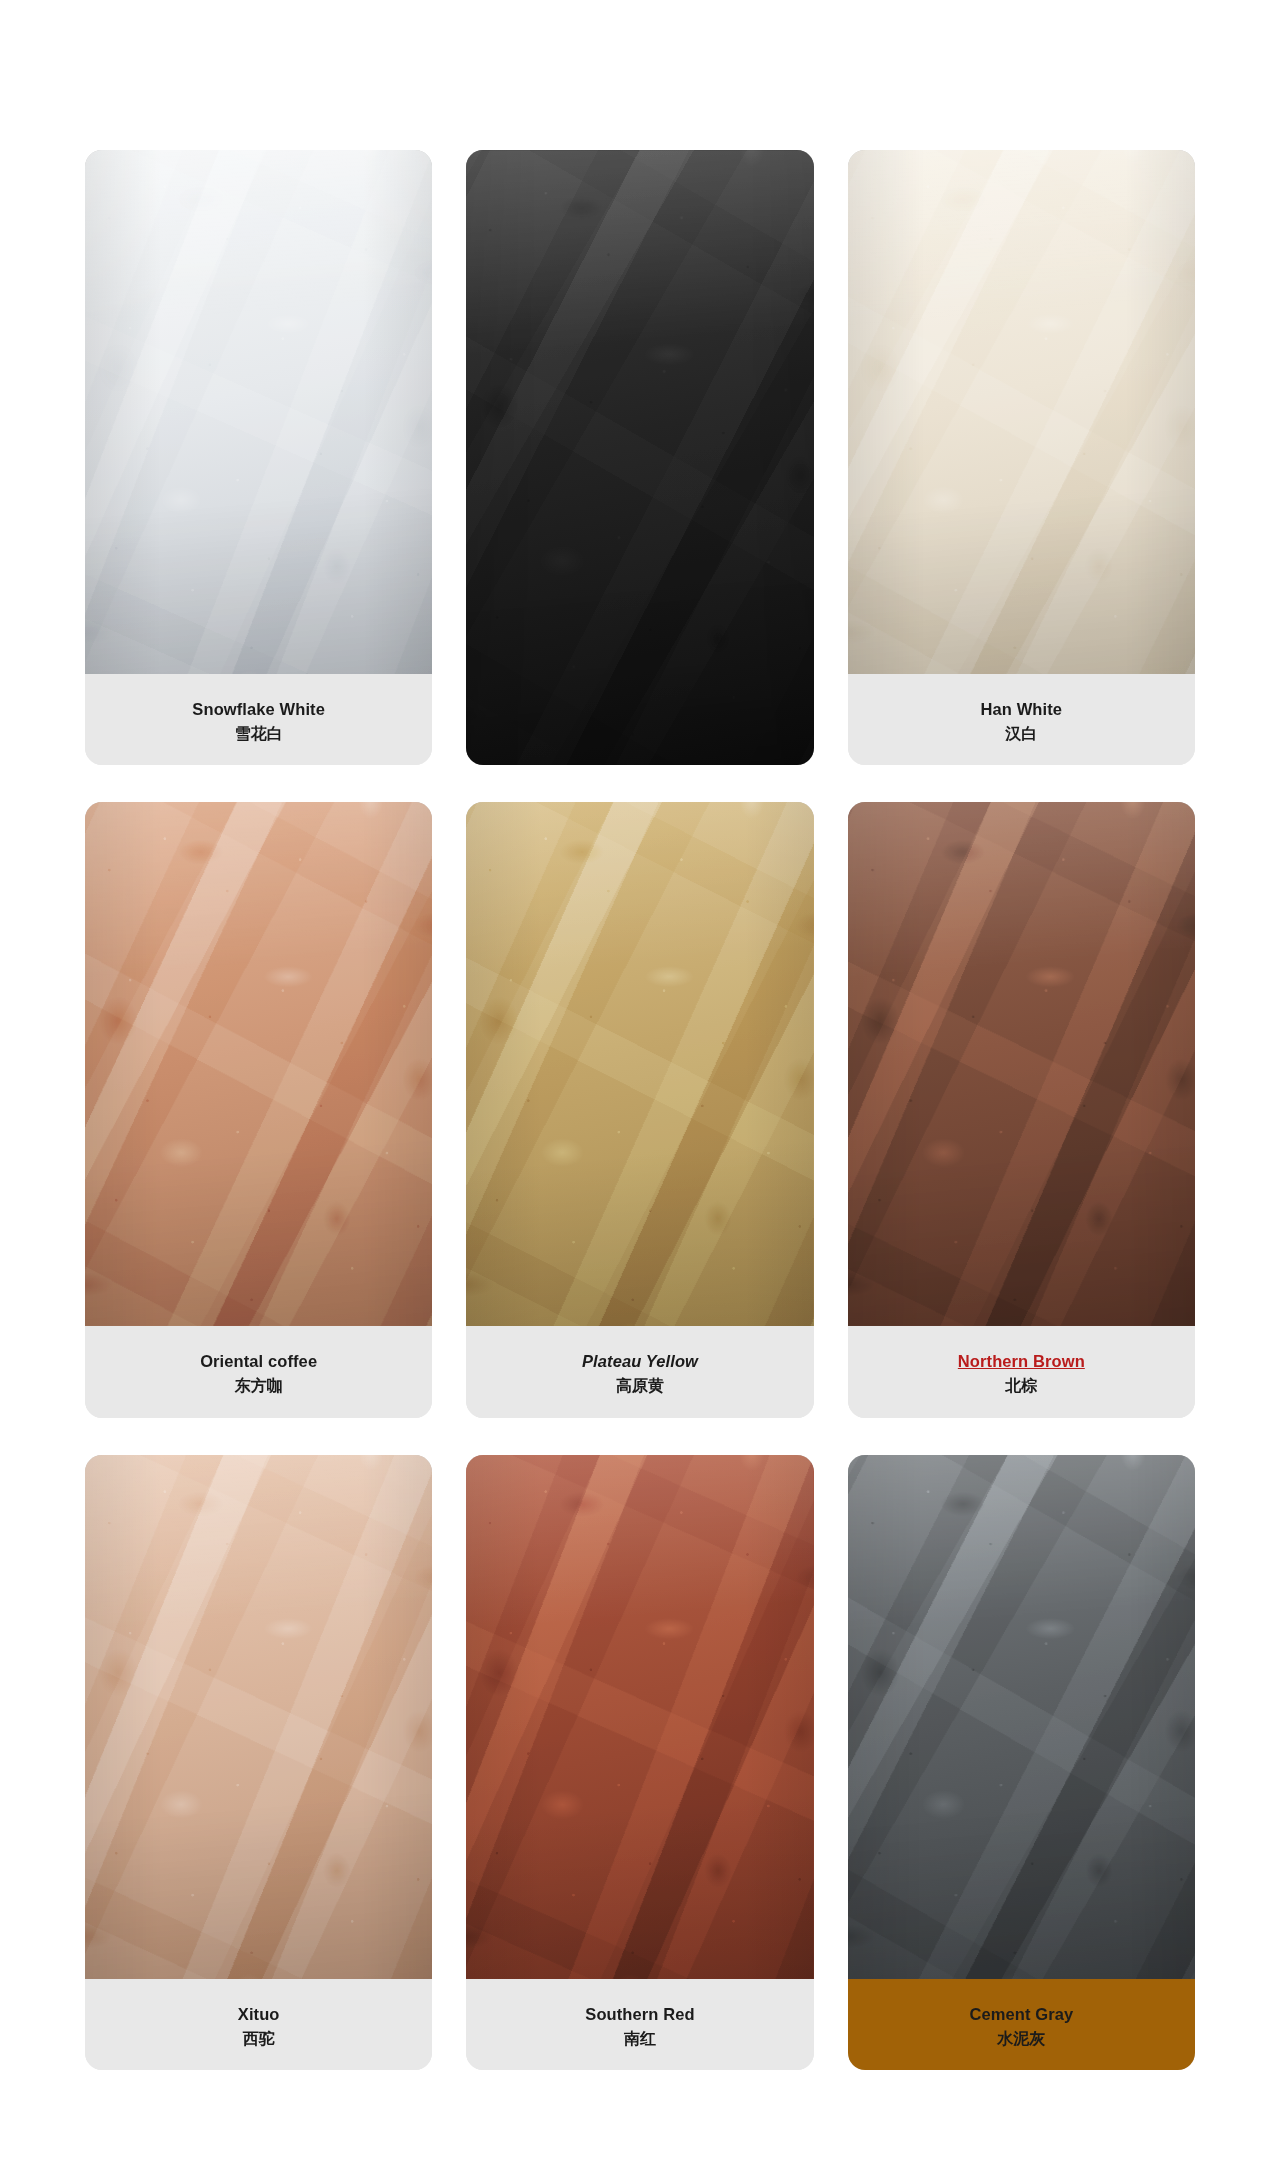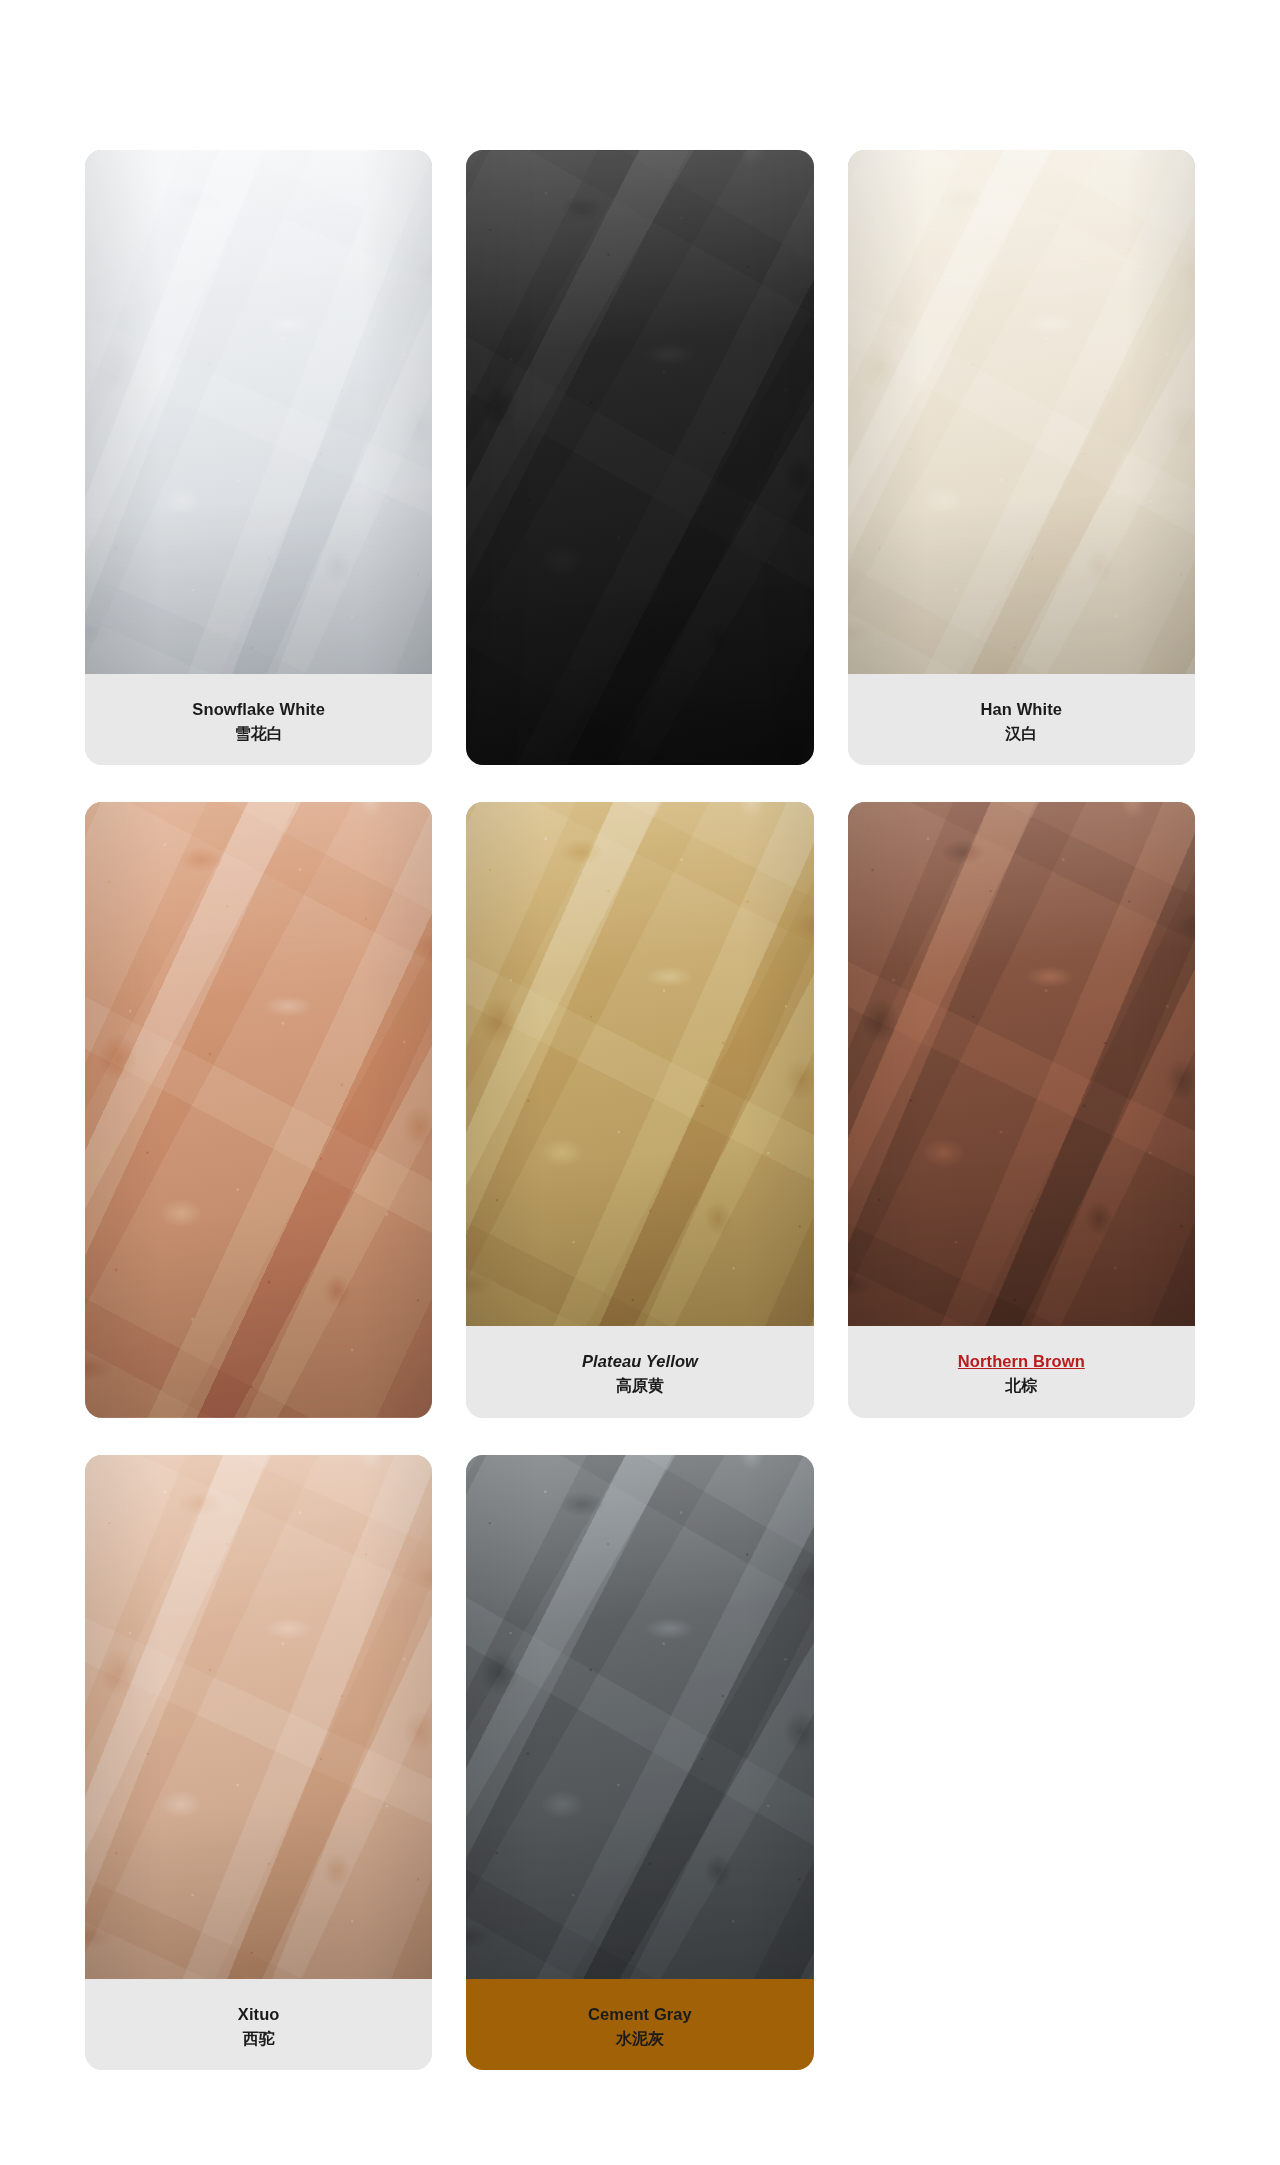--- a/index.html
+++ b/index.html
@@ -187,20 +187,24 @@
       </div>
     </div>
     <div class="swatch-card">
       <div class="swatch-texture">
         <div class="tex-base" style="background: linear-gradient(168deg, rgb(226, 179, 150) 0%, rgb(207, 152, 120) 46%, rgb(178, 123, 92) 100%);"></div>
         <div class="tex-grain" style="background-position: 11% 59%;"></div>
         <div class="tex-facets" style="background-position: 11% 59%; transform: rotate(1deg);"></div>
         <div class="tex-speckle" style="background-position: 11% 59%;"></div>
         <div class="tex-shade" style="background-position: 11% 59%;"></div>
       </div>
+      <div class="swatch-label" style="background: rgb(232, 232, 232);">
+        <div class="swatch-name-en" style="color: rgb(27, 27, 27);">Oriental coffee</div>
+        <div class="swatch-name-zh" style="color: rgb(27, 27, 27);">东方咖</div>
+      </div>
     </div>
     <div class="swatch-card">
       <div class="swatch-texture">
         <div class="tex-base" style="background: linear-gradient(168deg, rgb(217, 192, 137) 0%, rgb(195, 166, 106) 46%, rgb(168, 140, 80) 100%);"></div>
         <div class="tex-grain" style="background-position: 48% 12%;"></div>
         <div class="tex-facets" style="background-position: 48% 12%; transform: rotate(0deg);"></div>
         <div class="tex-speckle" style="background-position: 48% 12%;"></div>
         <div class="tex-shade" style="background-position: 48% 12%;"></div>
       </div>
       <div class="swatch-label" style="background: rgb(232, 232, 232);">
@@ -229,20 +233,33 @@
         <div class="tex-speckle" style="background-position: 22% 18%;"></div>
         <div class="tex-shade" style="background-position: 22% 18%;"></div>
       </div>
       <div class="swatch-label" style="background: rgb(232, 232, 232);">
         <div class="swatch-name-en" style="color: rgb(27, 27, 27);">Xituo</div>
         <div class="swatch-name-zh" style="color: rgb(27, 27, 27);">西驼</div>
       </div>
     </div>
     <div class="swatch-card">
       <div class="swatch-texture">
+        <div class="tex-base" style="background: linear-gradient(168deg, rgb(185, 98, 72) 0%, rgb(158, 76, 53) 46%, rgb(124, 53, 36) 100%);"></div>
+        <div class="tex-grain" style="background-position: 59% 71%;"></div>
+        <div class="tex-facets" style="background-position: 59% 71%; transform: rotate(-3deg);"></div>
+        <div class="tex-speckle" style="background-position: 59% 71%;"></div>
+        <div class="tex-shade" style="background-position: 59% 71%;"></div>
+      </div>
+      <div class="swatch-label" style="background: rgb(232, 232, 232);">
+        <div class="swatch-name-en" style="color: rgb(27, 27, 27);">Southern Red</div>
+        <div class="swatch-name-zh" style="color: rgb(27, 27, 27);">南红</div>
+      </div>
+    </div>
+    <div class="swatch-card">
+      <div class="swatch-texture">
         <div class="tex-base" style="background: linear-gradient(168deg, rgb(124, 129, 133) 0%, rgb(92, 96, 99) 46%, rgb(63, 67, 70) 100%);"></div>
         <div class="tex-grain" style="background-position: 96% 24%;"></div>
         <div class="tex-facets" style="background-position: 96% 24%; transform: rotate(3deg);"></div>
         <div class="tex-speckle" style="background-position: 96% 24%;"></div>
         <div class="tex-shade" style="background-position: 96% 24%;"></div>
       </div>
       <div class="swatch-label" style="background: #a16207;">
         <div class="swatch-name-en" style="color: rgb(27, 27, 27);">Cement Gray</div>
         <div class="swatch-name-zh" style="color: rgb(27, 27, 27);">水泥灰</div>
       </div>

